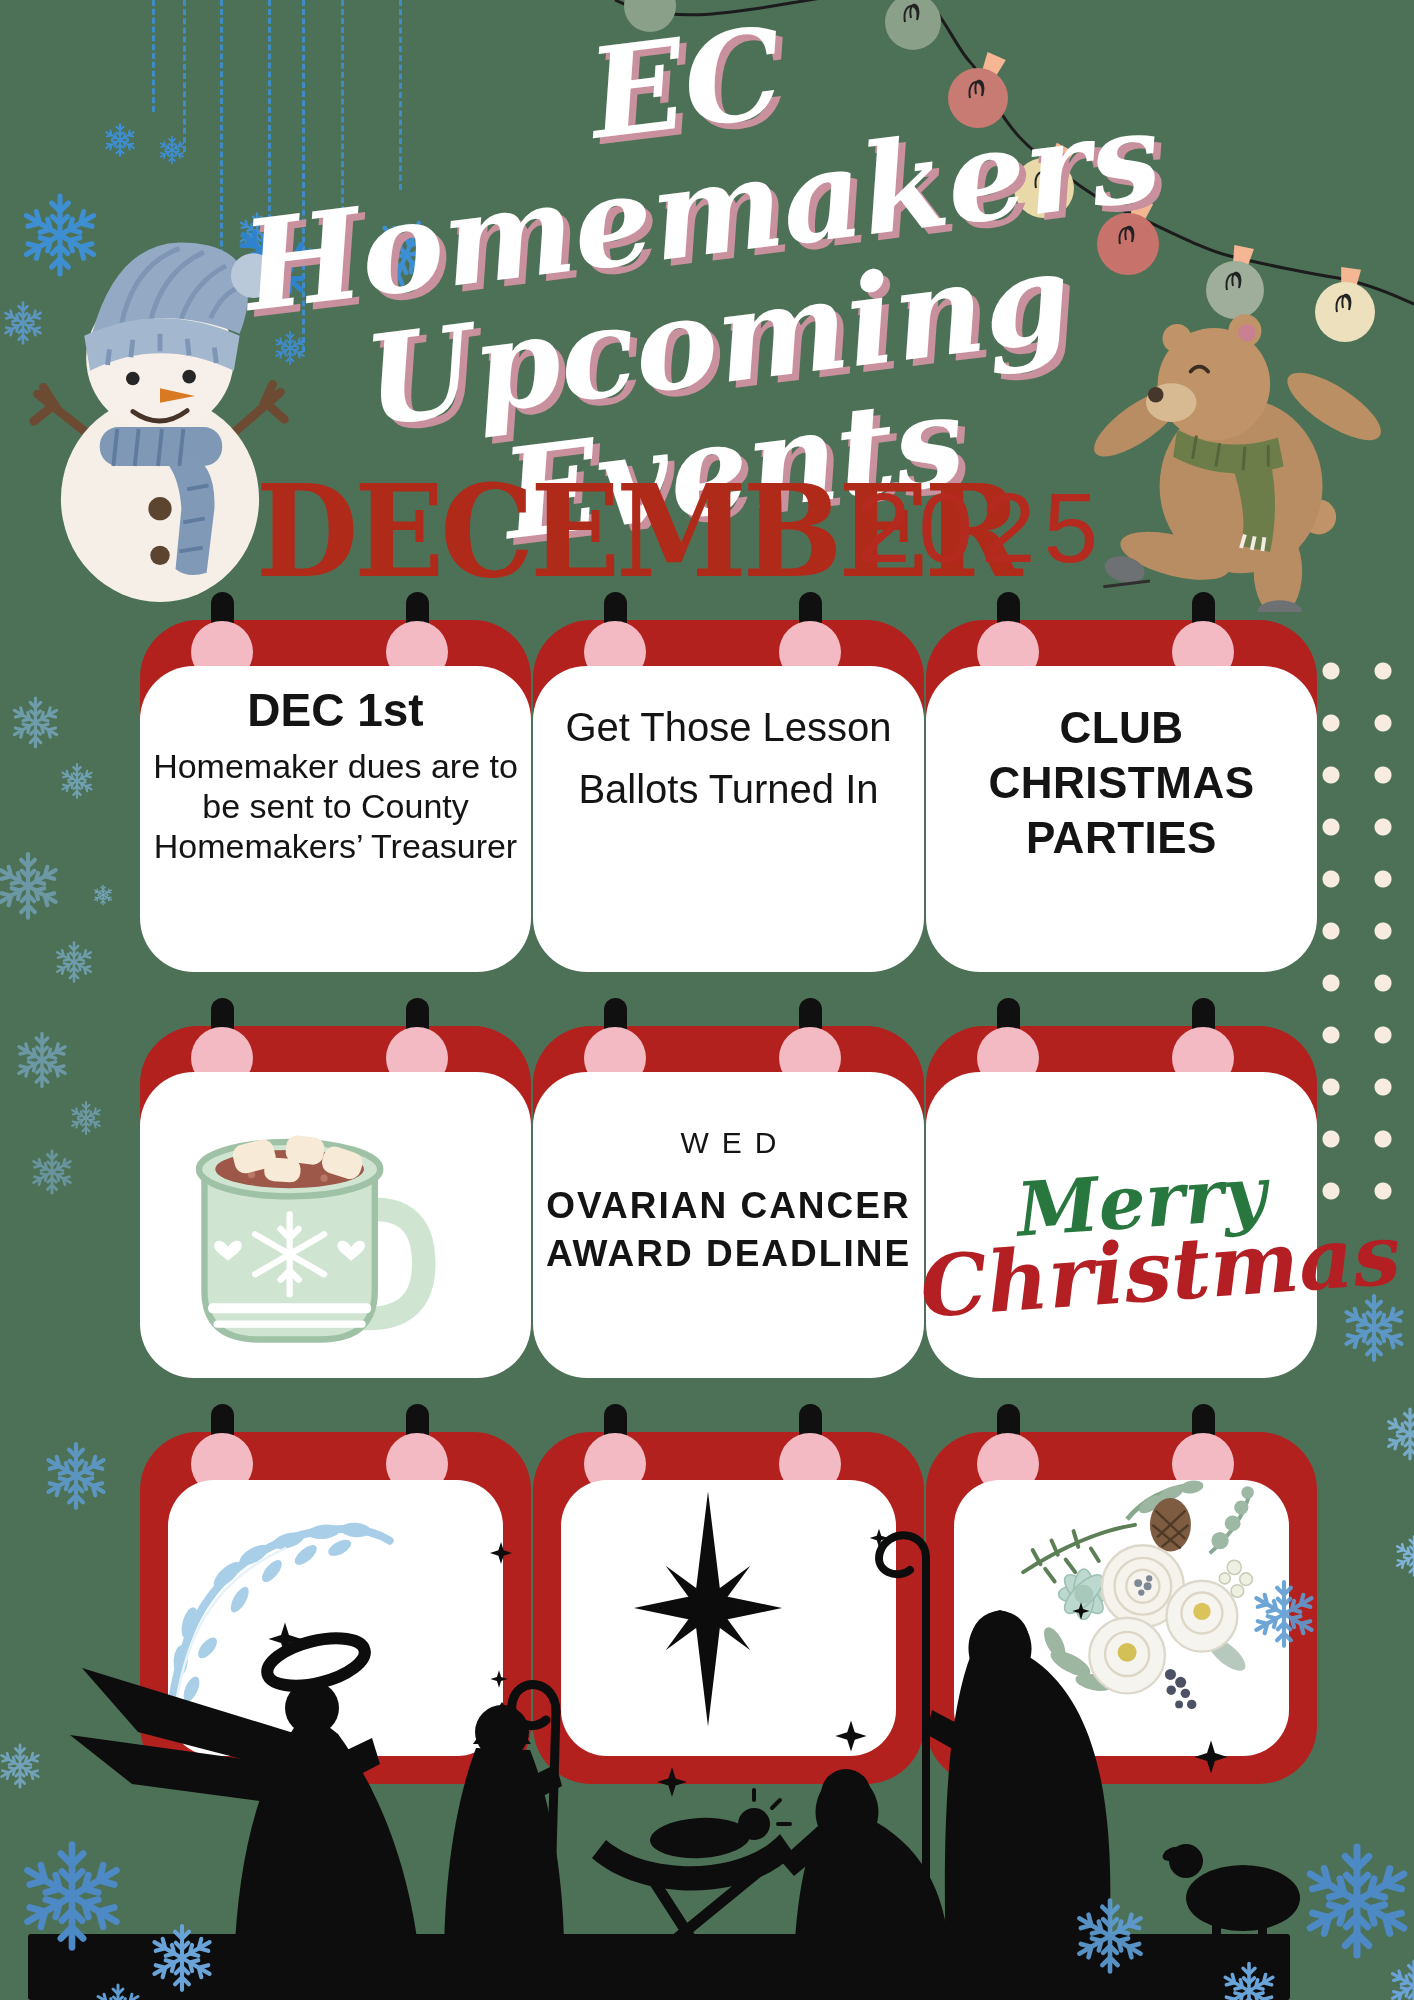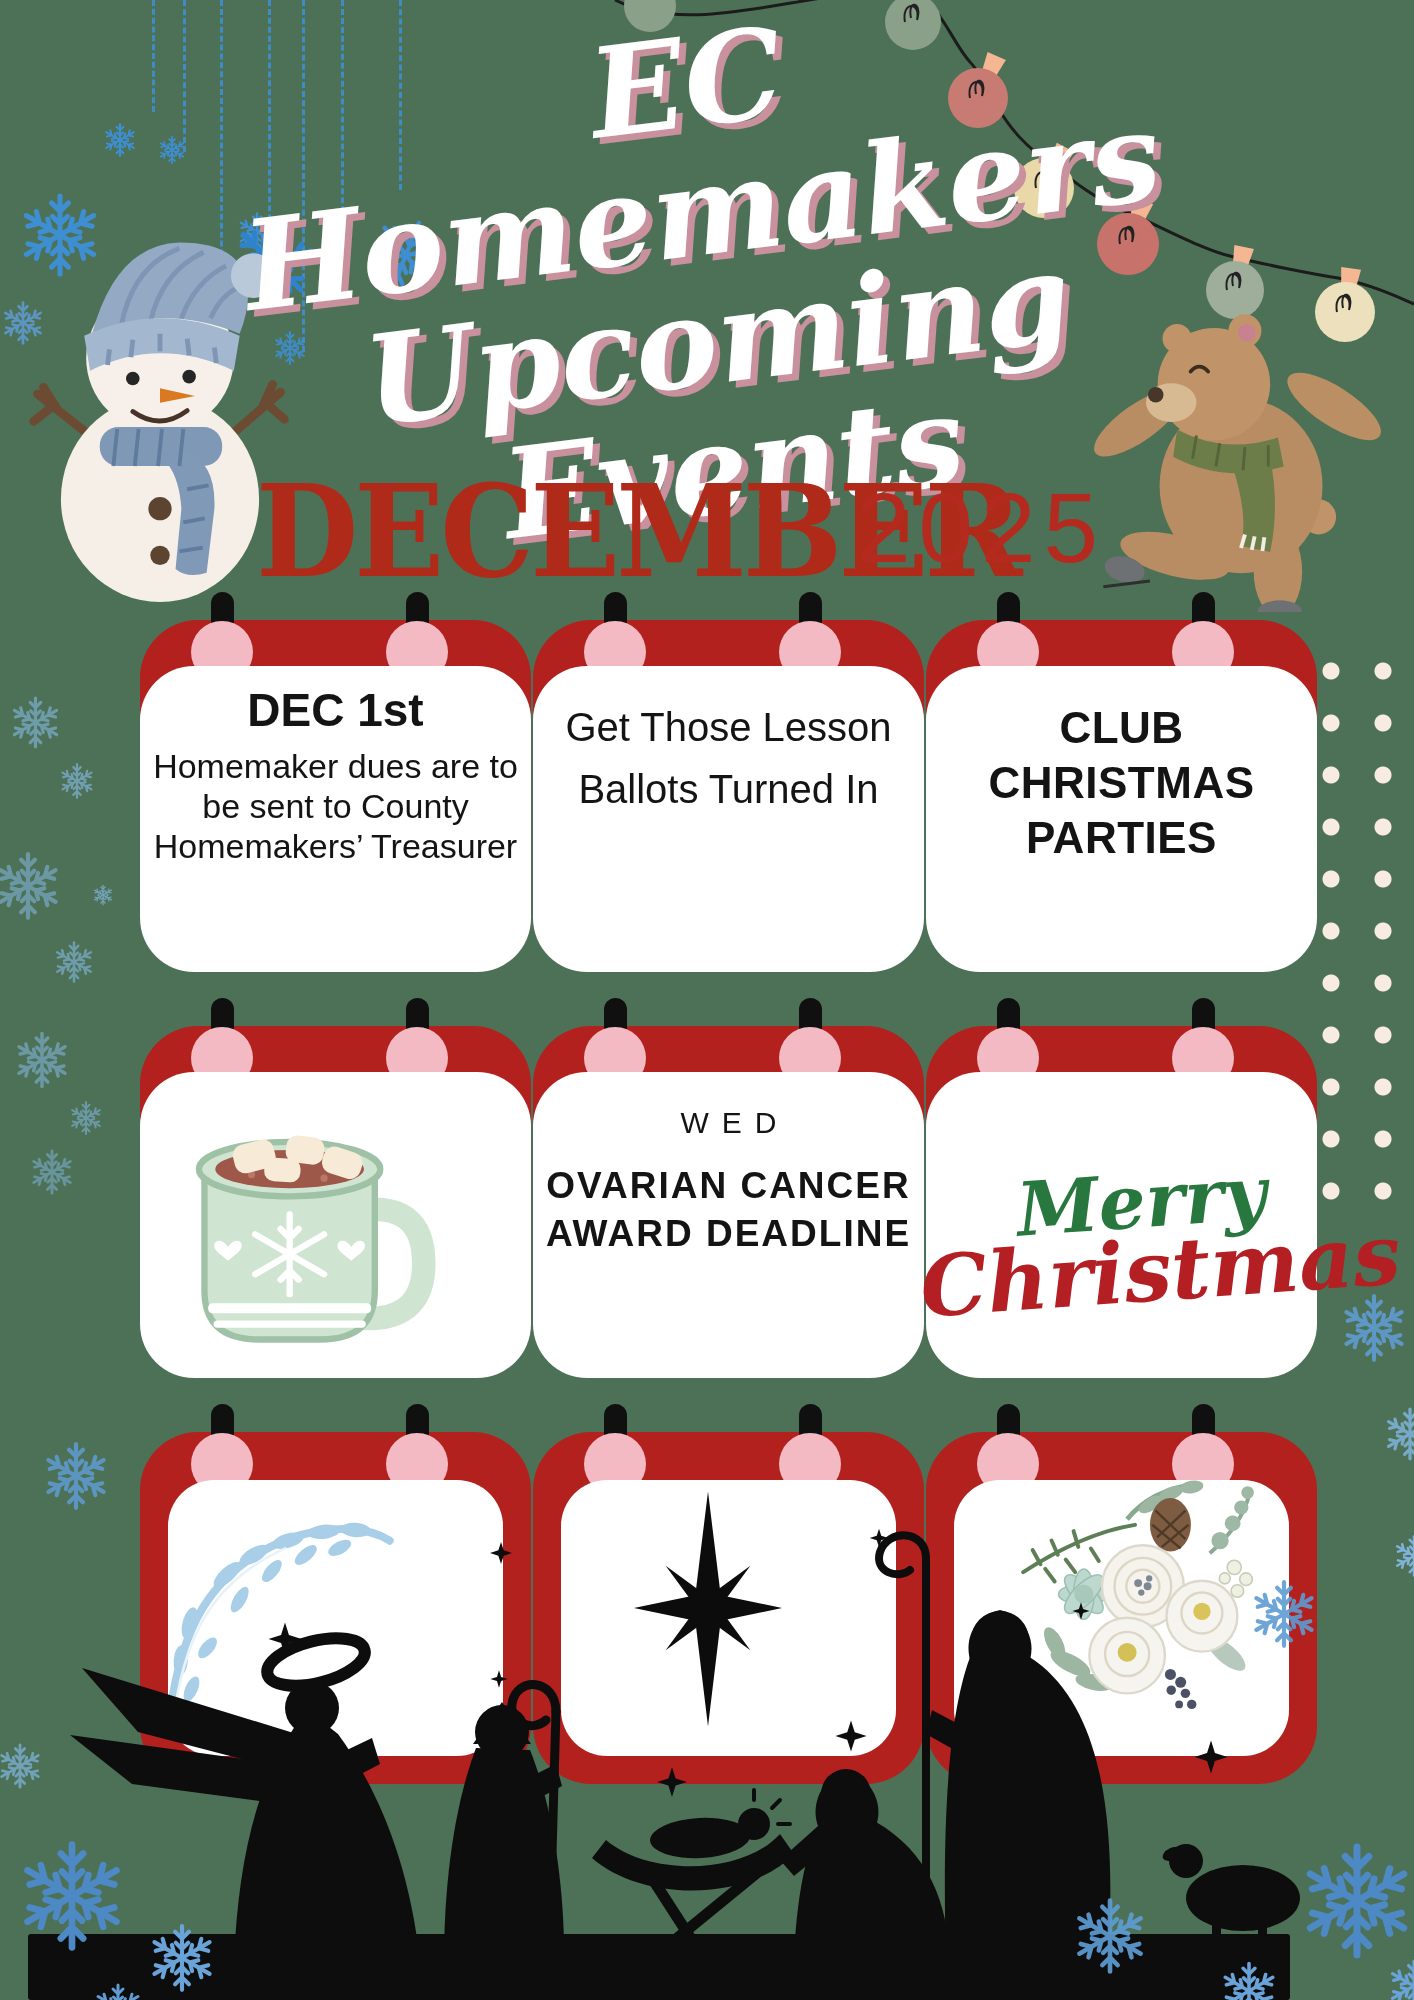--- a/index.html
+++ b/index.html
@@ -31,21 +31,21 @@
   .pin.l{left:71px;}  .pin.r{left:266px;}
   .hole{position:absolute;width:62px;height:62px;border-radius:50%;background:#f3bac3;top:1px;}
   .hole.l{left:51px;} .hole.r{left:246px;}
   .cw{position:absolute;left:0;right:0;top:46px;bottom:0;background:#fff;border-radius:54px;
       text-align:center;color:#141414;}
   .cw.inset{left:28px;right:28px;top:48px;bottom:28px;border-radius:46px;}
   .c-head{padding-top:20px;font-weight:700;font-size:46px;line-height:1.05;}
   .c-body1{margin-top:12px;font-size:34px;line-height:40px;padding:0 10px;}
   .c-body2{padding:30px 28px 0;font-size:40px;line-height:1.56;}
   .c-body3{padding:34px 26px 0;font-weight:700;font-size:44px;line-height:1.25;letter-spacing:.5px;}
-  .c-day{padding-top:34px;font-size:30px;letter-spacing:13px;text-indent:13px;}
+  .c-day{padding-top:54px;font-size:30px;letter-spacing:13px;text-indent:13px;}
   .c-date{margin-top:0;font-weight:700;font-size:96px;line-height:1.05;}
   .c-dead{margin-top:22px;font-weight:700;font-size:37px;line-height:1.3;letter-spacing:2px;}
   .merry{position:absolute;left:40px;right:0;top:86px;text-align:center;z-index:2;
          font-family:"DejaVu Serif",serif;font-style:italic;font-weight:bold;font-size:74px;
          color:#28773f;transform:rotate(-4deg);}
   .xmas{position:absolute;left:-6px;right:0;top:152px;text-align:center;
         font-family:"DejaVu Serif",serif;font-style:italic;font-weight:bold;font-size:84px;
         color:#b31f23;transform:rotate(-4deg);}
   .cicon{position:absolute;}
   .acc-star{position:absolute;}

